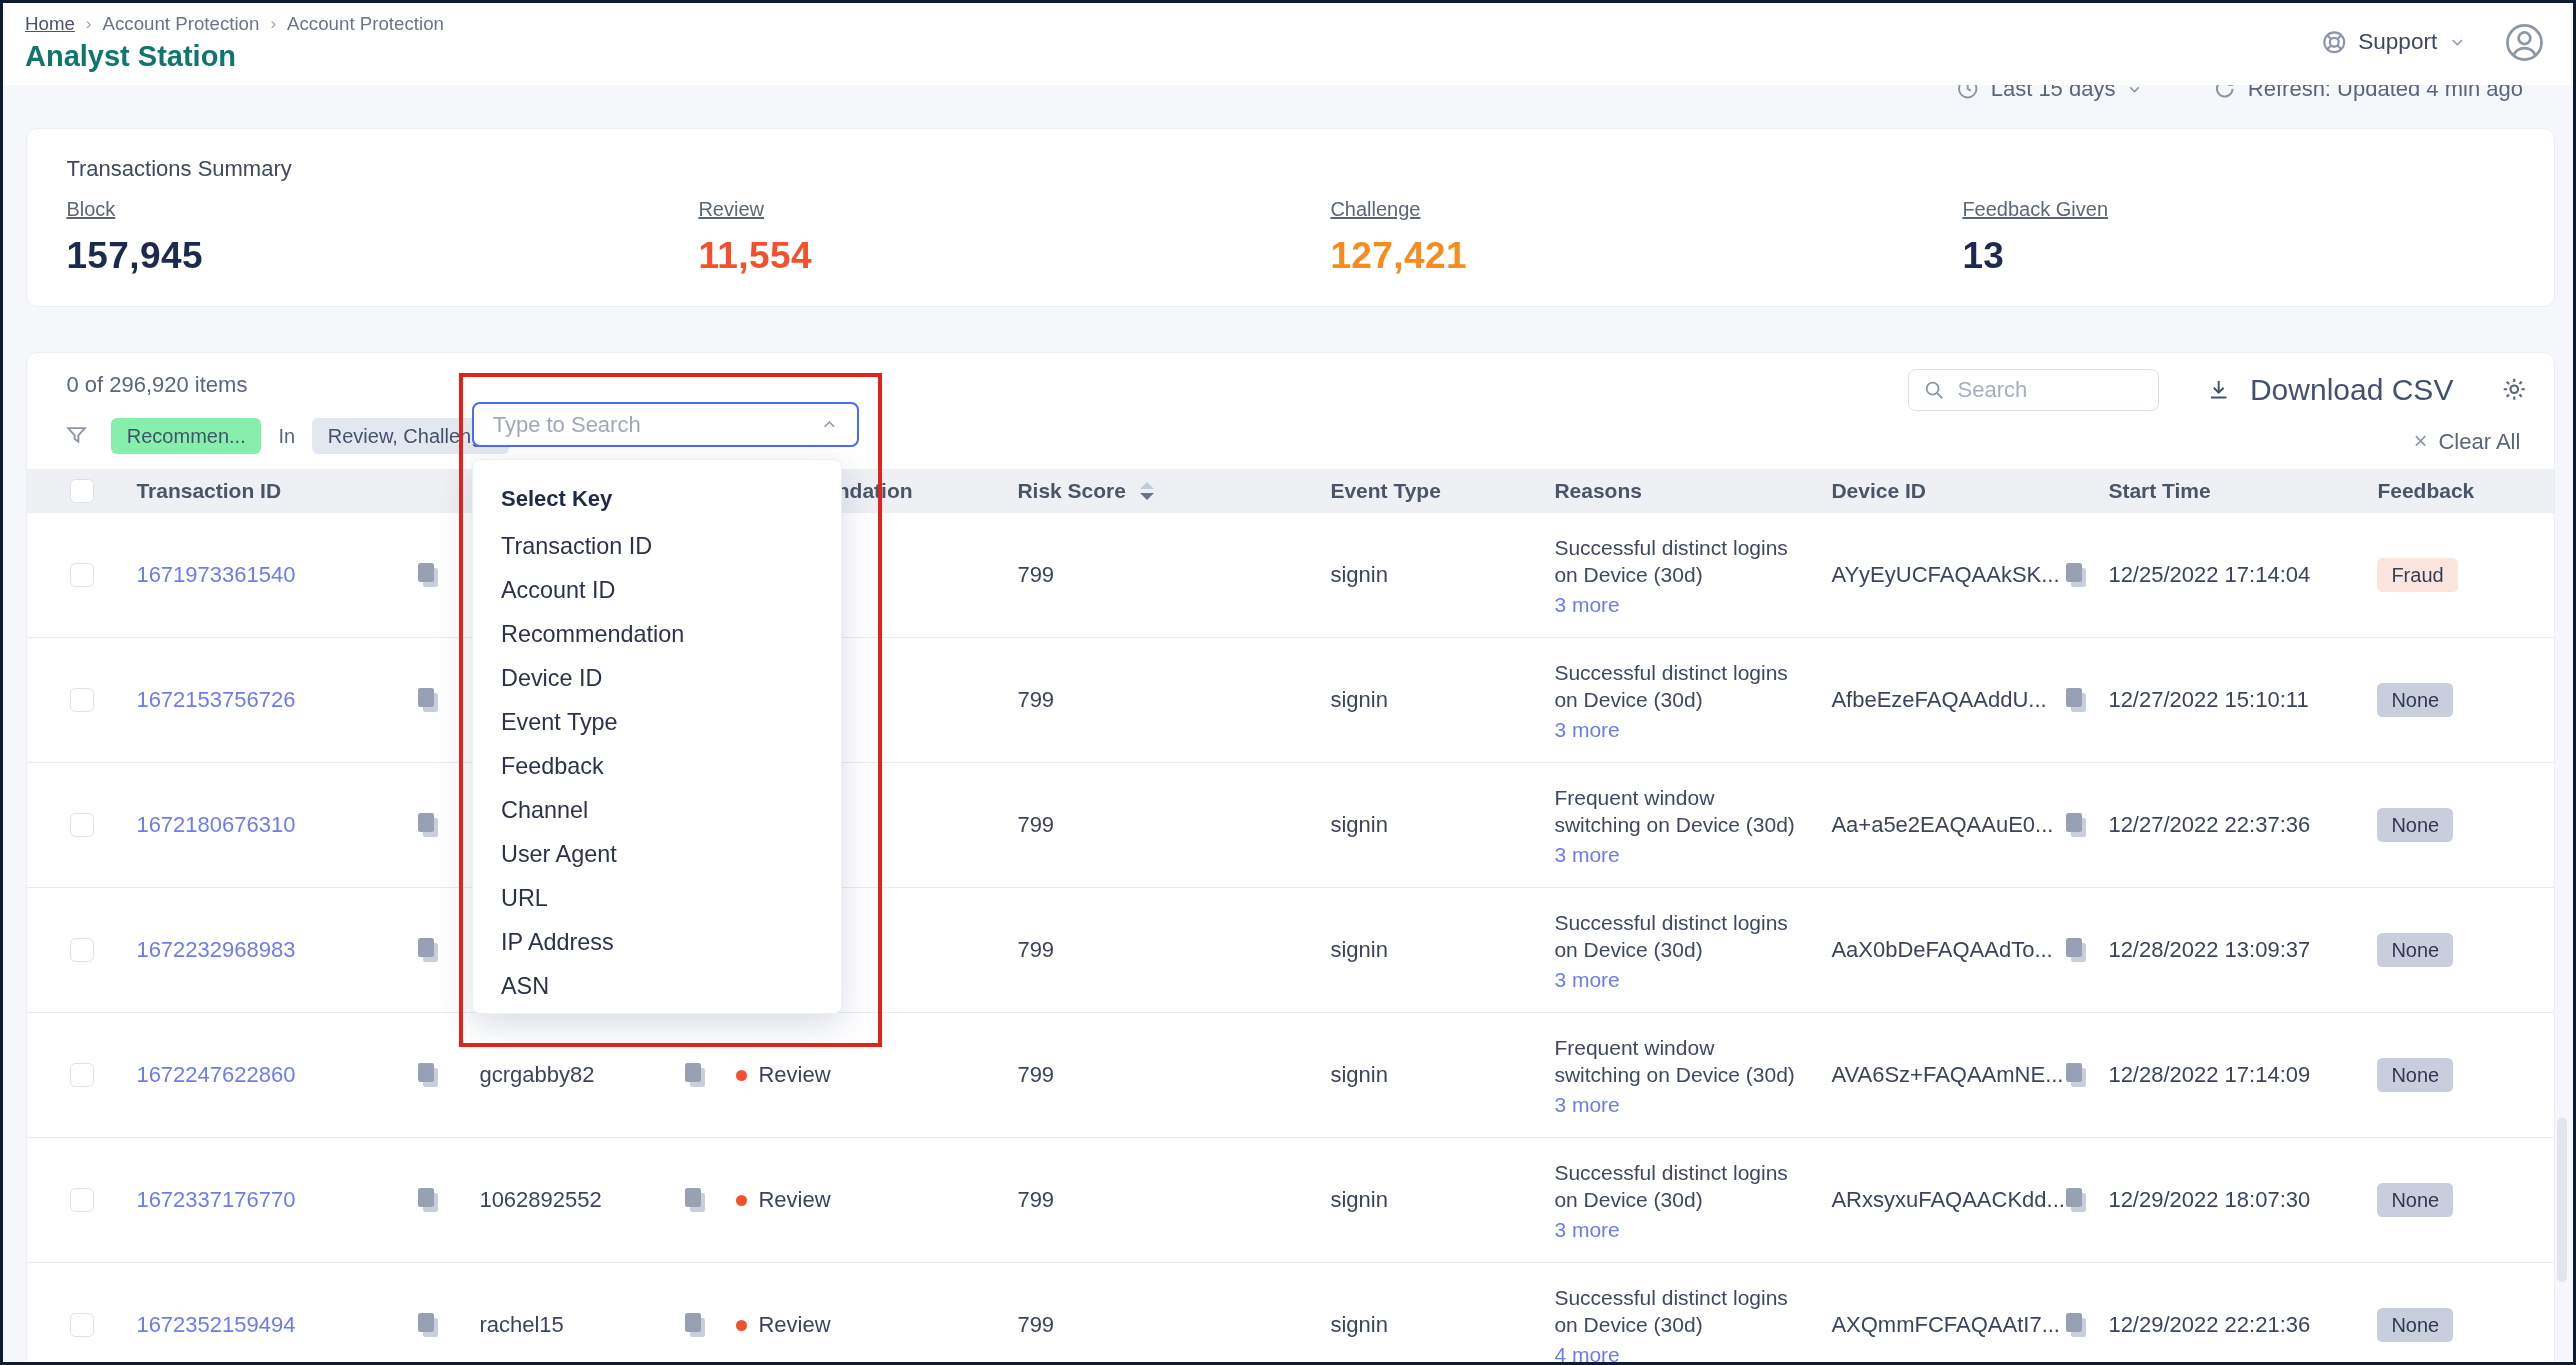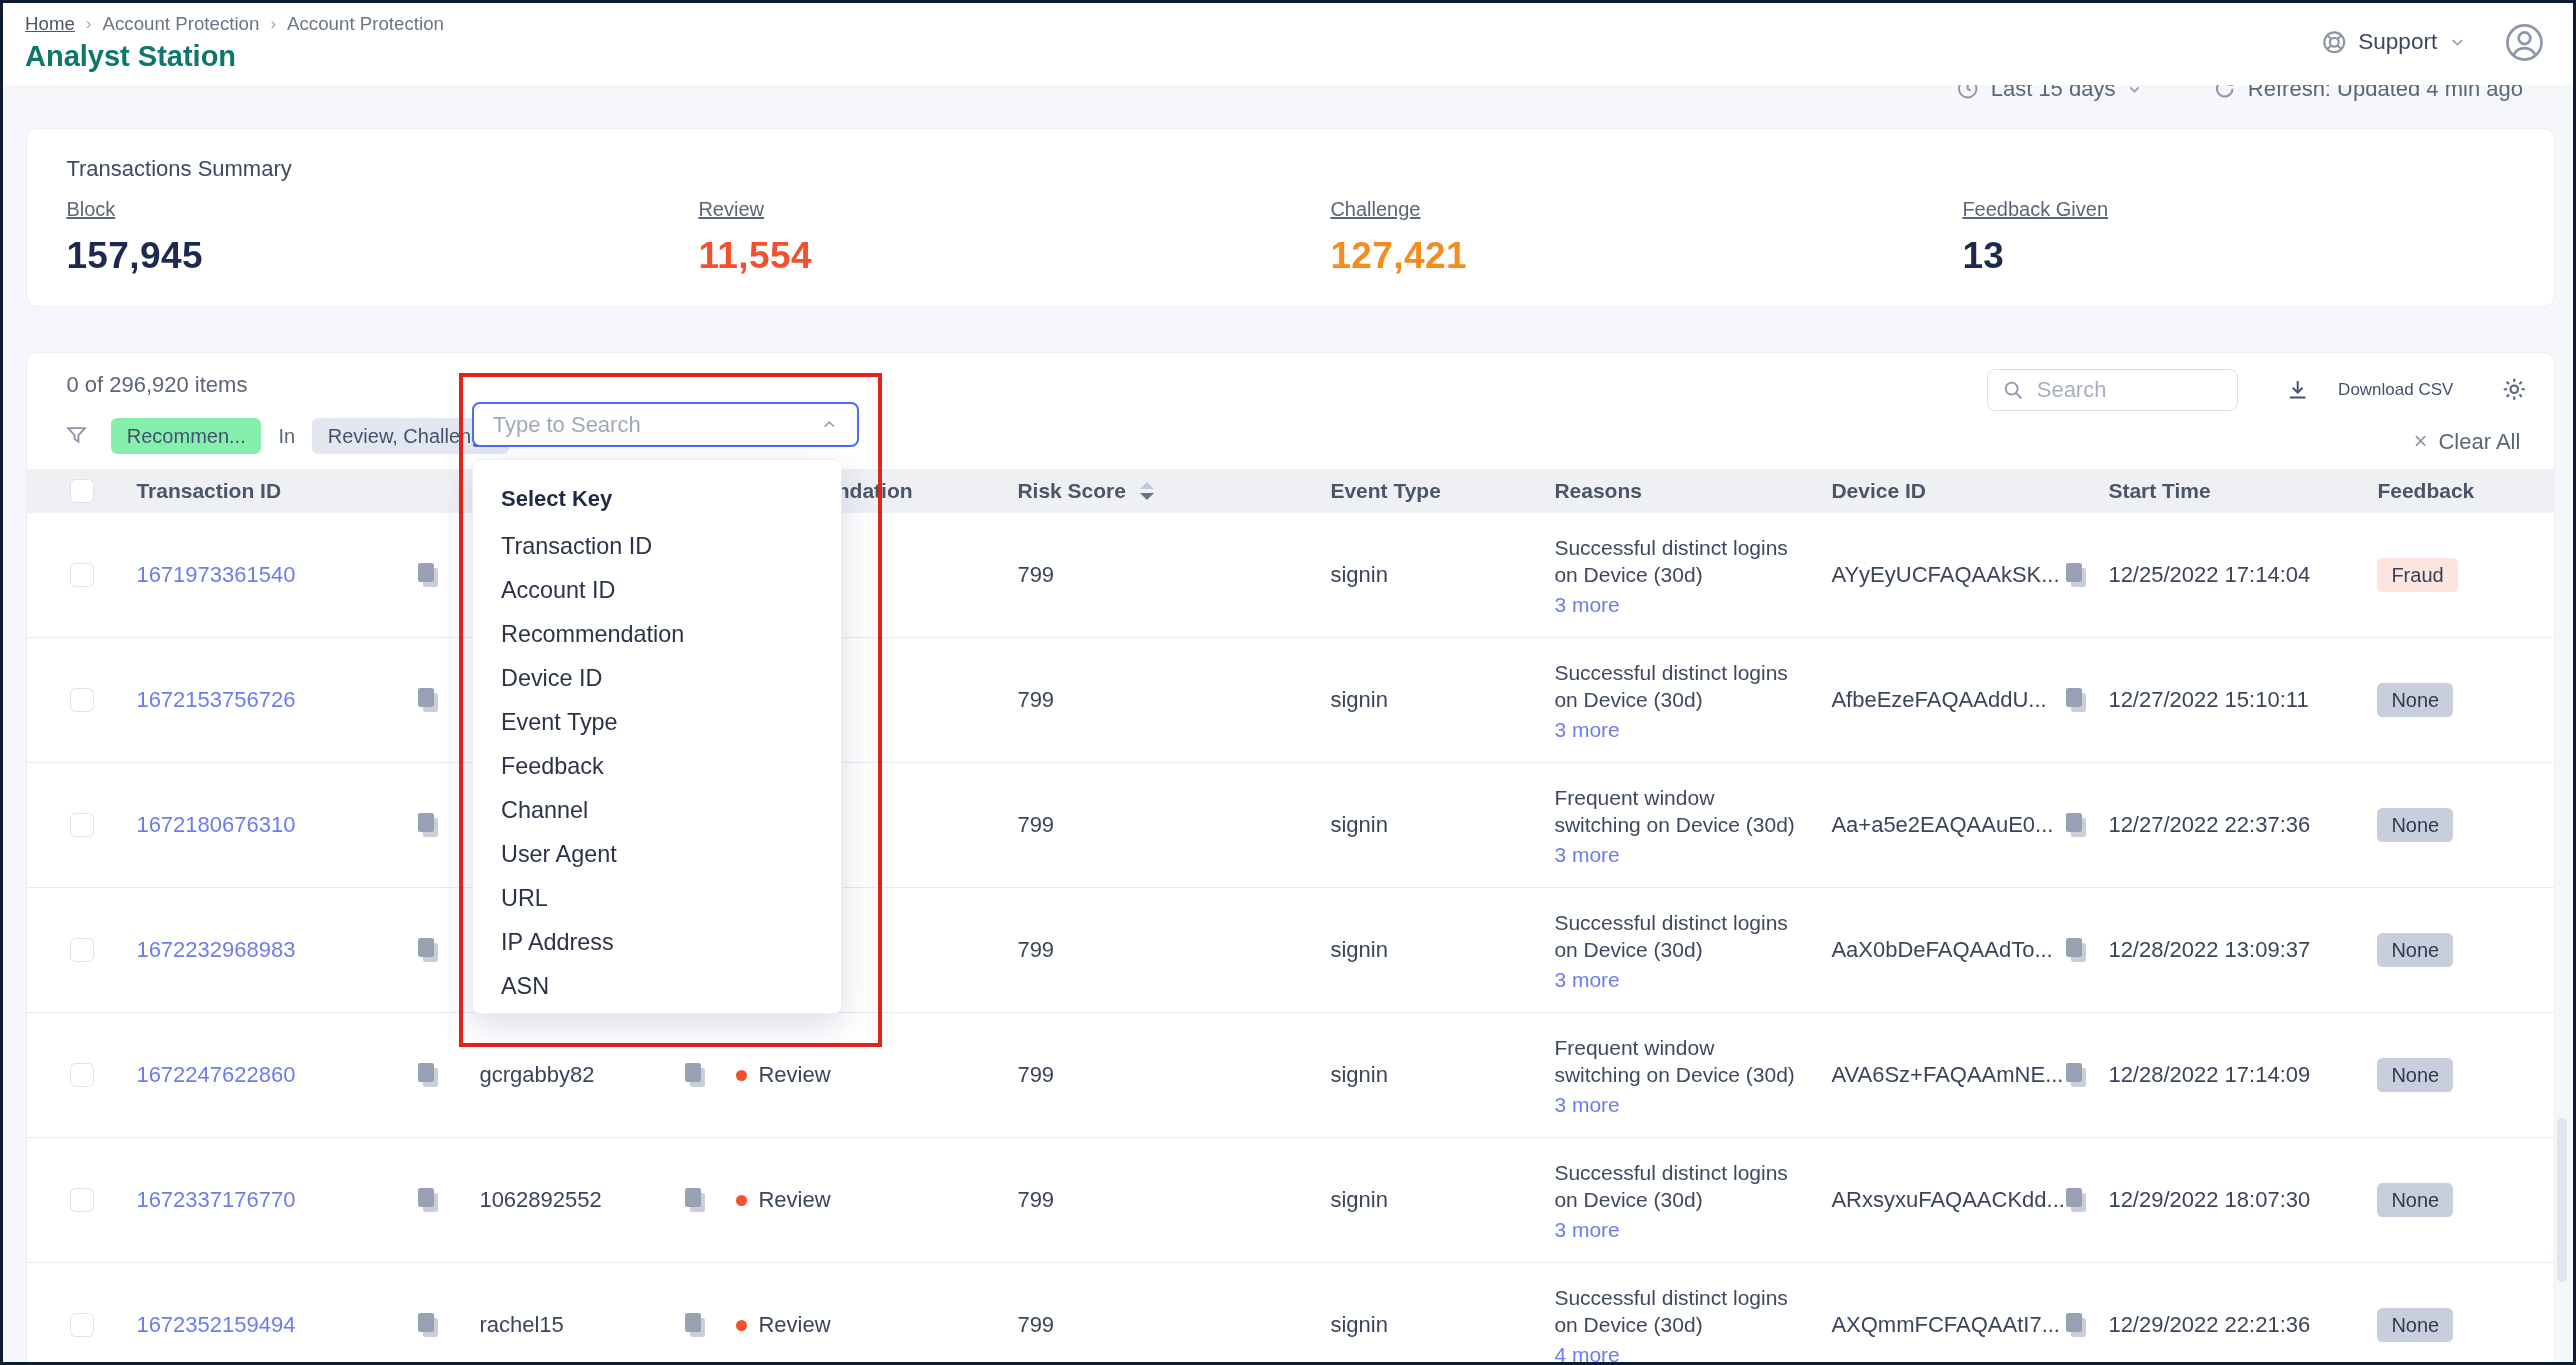--- a/index.html
+++ b/index.html
@@ -32,21 +32,21 @@
   .metric-value{margin-top:14px;font-size:37px;font-weight:bold;letter-spacing:0.4px;}
   .v-block{color:#1b2a4e;} .v-review{color:#f4502e;} .v-challenge{color:#f68b1e;} .v-feedback{color:#1b2a4e;}
 
   
   .table-card{position:absolute;left:23.4px;top:349px;width:2529px;height:1016px;border-radius:11px 11px 0 0;overflow:hidden;}
   .items-count{position:absolute;top:18.7px;left:39px;font-size:22px;color:#5a6679;}
   .toolbar-right{position:absolute;top:15.6px;right:26.5px;display:flex;align-items:center;gap:48px;}
   .search-box{display:flex;align-items:center;gap:11px;width:251px;height:42px;border:1.6px solid #d9dee8;border-radius:7.8px;padding:0 14px;color:#9aa3b5;background:#fff;}
   .search-box input{border:none;outline:none;font-size:22px;color:#2e3a52;width:179px;background:transparent;}
   .search-box input::placeholder{color:#a6aebf;}
-  .download{display:flex;align-items:center;gap:29px;color:#42526e;font-size:17px;cursor:pointer;}
+  .download{display:flex;align-items:center;gap:20px;color:#42526e;font-size:30px;cursor:pointer;}
   .gear{color:#5a6679;cursor:pointer;display:flex;}
   .chips-row{position:absolute;top:54px;left:37px;display:flex;align-items:center;gap:14px;height:36px;margin-top:11px;}
   .funnel{color:#8d96a8;display:flex;margin-right:7.8px;}
   .chip{height:36px;display:flex;align-items:center;padding:0 15.6px;border-radius:6.2px;font-size:20px;color:#42526e;background:#86efac;}
   .chip.op{background:transparent;padding:0 3.1px;color:#5a6679;}
   .chip.val{background:#e3e7ef;}
   .clear-all{position:absolute;top:75px;right:34px;display:flex;align-items:center;gap:11px;color:#5a6679;font-size:22px;cursor:pointer;}
   .clear-all .x{font-size:23.4px;color:#8d96a8;}
 
   

